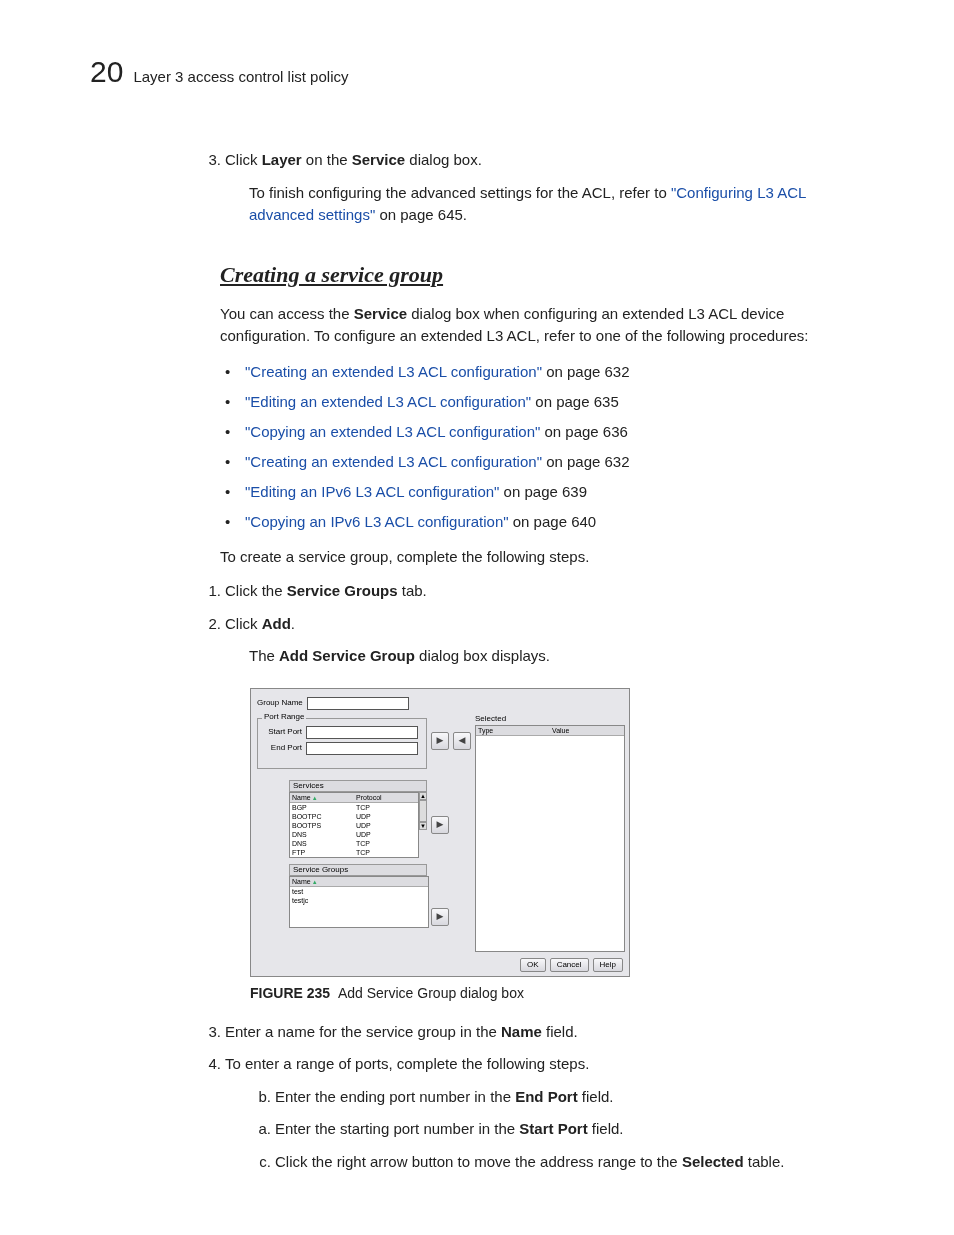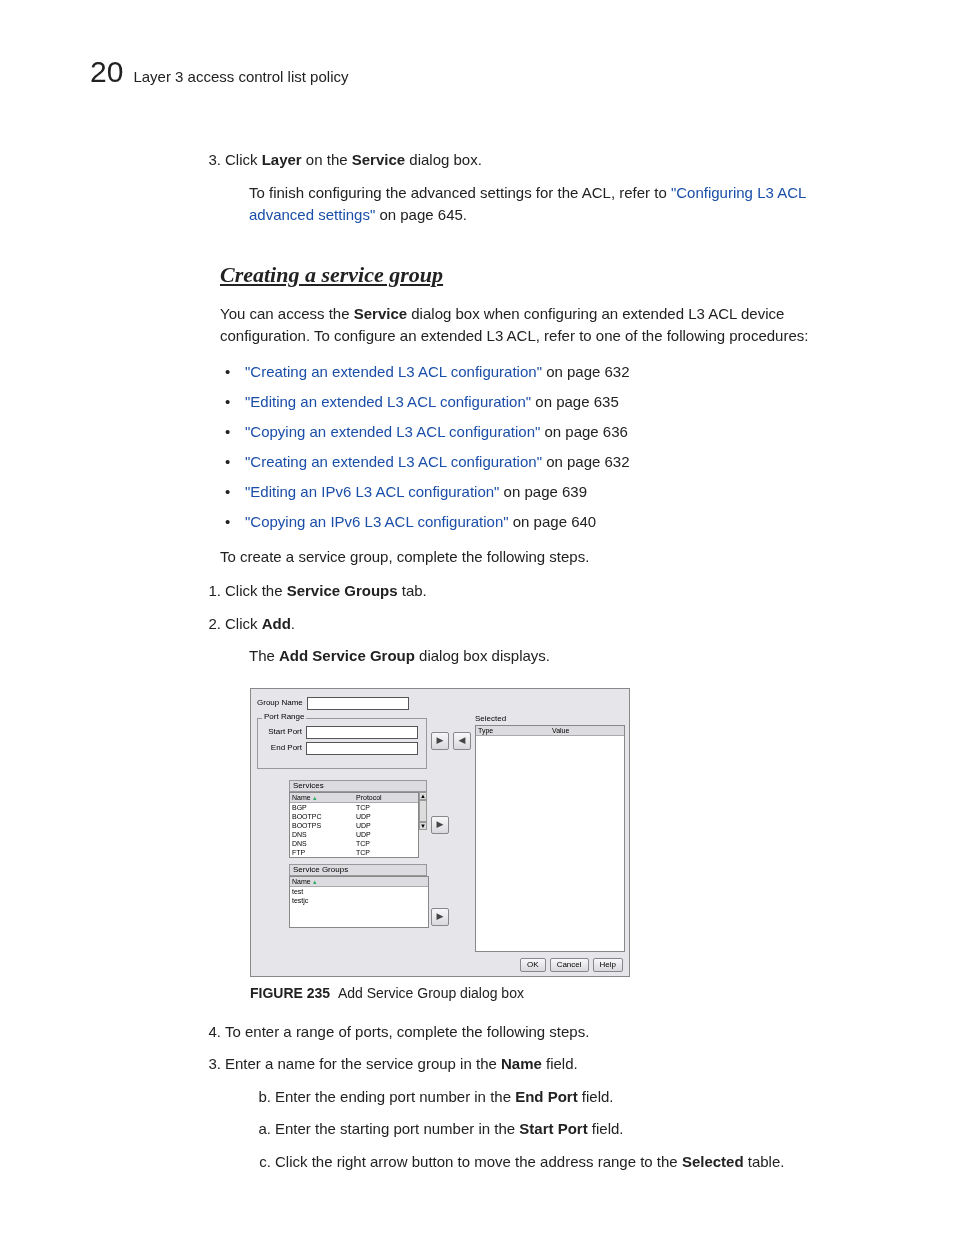--- a/index.html
+++ b/index.html
@@ -356,25 +356,25 @@
         <div class="btn">Help</div>
       </div>
     </div>
   </div>
 
   <div class="fig-caption">
     <span class="fnum">FIGURE 235</span>&nbsp;&nbsp;<span>Add Service Group dialog box</span>
   </div>
 
   <ul class="ol1">
+    <li data-marker="3.">
+      <span>Enter a name for the service group in the </span><span class="bold">Name</span><span> field.</span>
+    </li>
     <li data-marker="4.">
       <span>To enter a range of ports, complete the following steps.</span>
-    </li>
-    <li data-marker="3.">
-      <span>Enter a name for the service group in the </span><span class="bold">Name</span><span> field.</span>
     </li>
   </ul>
   <ul class="ol2" style="padding-left:185px">
     <li data-marker="b.">
       <span>Enter the ending port number in the </span><span class="bold">End Port</span><span> field.</span>
     </li>
     <li data-marker="a.">
       <span>Enter the starting port number in the </span><span class="bold">Start Port</span><span> field.</span>
     </li>
     <li data-marker="c.">

